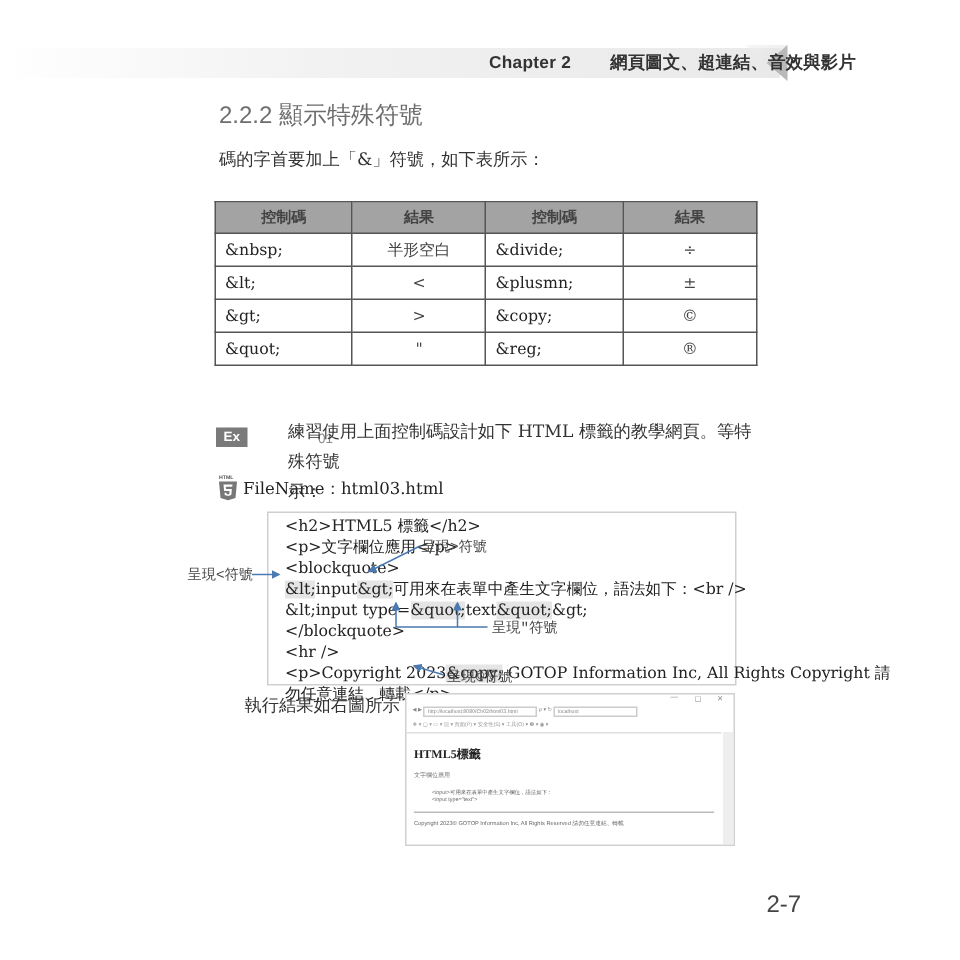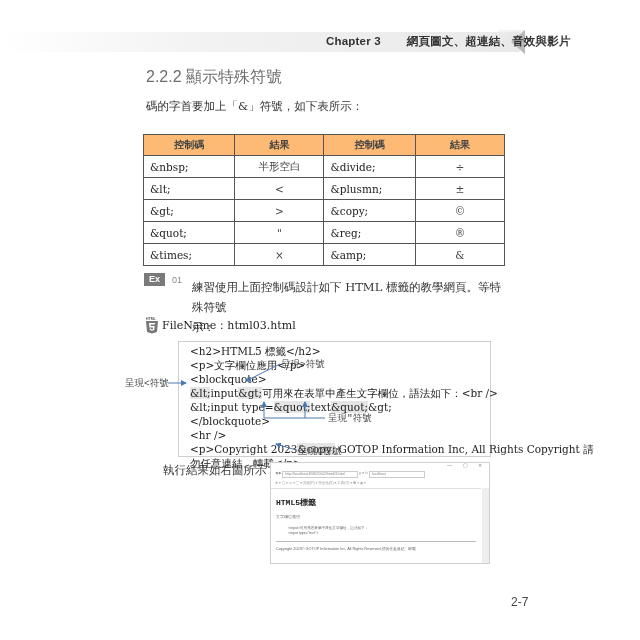--- a/index.html
+++ b/index.html
@@ -19,25 +19,25 @@
                  background:linear-gradient(135deg,#f0f0f0 0%,#dcdcdc 100%);
                  clip-path:polygon(0 0,100% 0,100% 100%); opacity:.6; }
 
   .section-title { left:146px; top:67px; font-family:"Liberation Sans","DejaVu Sans",sans-serif;
                    font-size:16px; color:#6d6d6d; white-space:nowrap; }
   .para { left:146px; width:360px; font-size:11.5px; line-height:20px; color:#333; }
   .para1 { top:96px; text-indent:22px; }
 
   table.sym { left:143px; top:134px; width:362px; border-collapse:collapse; font-size:10.5px; }
   table.sym td, table.sym th { border:1px solid #555; height:21px; padding:0 6px; }
-  table.sym th { background:#fdba74; font-weight:bold; font-size:10px; color:#444; text-align:center; height:20px; }
+  table.sym th { background:#a3a3a3; font-weight:bold; font-size:10px; color:#444; text-align:center; height:20px; }
   table.sym td.code { text-align:left; color:#222; width:79px; }
   table.sym td.res { text-align:center; color:#444; width:77px; }
 
-  .ex-badge { left:144px; top:273px; height:13px; display:flex; align-items:center; }
+  .ex-badge { left:144px; top:285px; height:13px; display:flex; align-items:center;gap:40px; }
   .ex-badge .ex { background:#7a7a7a; color:#fff; font-family:"Liberation Sans",sans-serif;
                   font-size:9px; font-weight:bold; padding:0 5px; height:13px; line-height:13px; }
   .ex-badge .num { color:#8a8a8a; font-size:9px; margin-left:7px; font-family:"Liberation Sans",sans-serif; }
   .ex-text { left:192px; top:277px; width:318px; font-size:11.5px; line-height:20px; color:#333; }
 
   .html5-icon { left:145px; top:316px; width:14px; height:18px; }
   .filename { left:162px; top:318px; font-size:11px; color:#222; white-space:nowrap; }
 
   .code-box { left:178px; top:341px; width:311px; height:114px; border:1px solid #cfcfcf; background:#fff; }
   .code-line { left:190px; font-size:10.5px; color:#222; white-space:nowrap; line-height:14px; }
@@ -48,37 +48,37 @@
 
   .browser { left:270px; top:462px; width:218px; height:100px; border:1px solid #d0d0d0; background:#fff; overflow:hidden;
              font-family:"Liberation Sans",sans-serif; }
   .br-titlebar { position:absolute; left:0; top:0; width:218px; height:7px; }
   .br-ctrl { position:absolute; top:-1px; font-size:5px; color:#888; }
   .br-addr { position:absolute; left:4px; top:8px; width:210px; height:7px; font-size:3.5px; color:#888; white-space:nowrap; }
   .br-addr .box { display:inline-block; border:1px solid #ccc; height:5px; line-height:5px; padding:0 2px; vertical-align:top; }
   .br-fav { position:absolute; left:4px; top:18px; font-size:3.5px; color:#999; white-space:nowrap; }
   .br-content { position:absolute; left:0; top:25px; width:210px; height:75px; border-top:1px solid #e0e0e0; }
   .br-scroll { position:absolute; right:0; top:25px; width:7px; height:75px; background:#eeeeee; }
-  .br-h2 { position:absolute; left:5px; top:8px; font-family:Liberation Mono, monospace; font-weight:bold; font-size:8px; color:#222; }
+  .br-h2 { position:absolute; left:5px; top:8px; font-family:Liberation Serif, serif; font-weight:bold; font-size:8px; color:#222; }
   .br-p  { position:absolute; left:5px; top:25px; font-size:4px; color:#777; }
   .br-bq { position:absolute; left:17px; top:37px; font-size:3.6px; color:#666; line-height:5px; white-space:nowrap; }
   .br-hr { position:absolute; left:5px; top:52px; width:200px; border-top:1px solid #bbb; }
   .br-copy { position:absolute; left:5px; top:57px; font-size:3.8px; color:#666; white-space:nowrap; }
 
-  .page-num { left:511px; top:595px; font-family:"Liberation Sans",sans-serif; font-size:12px; color:#444; }
+  .page-num { left:511px; top:595px; font-family:"Liberation Sans",sans-serif; font-size:16px; color:#444; }
   svg.arrows { position:absolute; left:0; top:0; }
 </style>
 </head>
 <body>
 
 <div class="abs header-band"></div>
 <div class="abs header-tri2"></div>
 <div class="abs header-tri"></div>
 <div class="abs header-text">
-  <span>Chapter 3</span><span class="ch-title">網頁圖文、超連結、音效與影片</span>
+  <span>Chapter 2</span><span class="ch-title">網頁圖文、超連結、音效與影片</span>
 </div>
 
 <div class="abs section-title">2.2.2 顯示特殊符號</div>
 
 <div class="abs para para1">
   <div style="text-indent:0">碼的字首要加上「&amp;」符號，如下表所示：</div>
 </div>
 
 <table class="abs sym">
   <tbody>
@@ -104,26 +104,20 @@
     <td class="code">&amp;gt;</td>
     <td class="res">&gt;</td>
     <td class="code">&amp;copy;</td>
     <td class="res">©</td>
   </tr>
   <tr>
     <td class="code">&amp;quot;</td>
     <td class="res">"</td>
     <td class="code">&amp;reg;</td>
     <td class="res">®</td>
-  </tr>
-  <tr>
-    <td class="code">&amp;times;</td>
-    <td class="res">×</td>
-    <td class="code">&amp;amp;</td>
-    <td class="res">&amp;</td>
   </tr>
 </tbody>
   </table>
 
 <div class="abs ex-badge">
   <span class="ex">Ex</span>
   <span class="num">01</span>
 </div>
 <div class="abs ex-text">
   <div>練習使用上面控制碼設計如下 HTML 標籤的教學網頁。等特殊符號</div>

